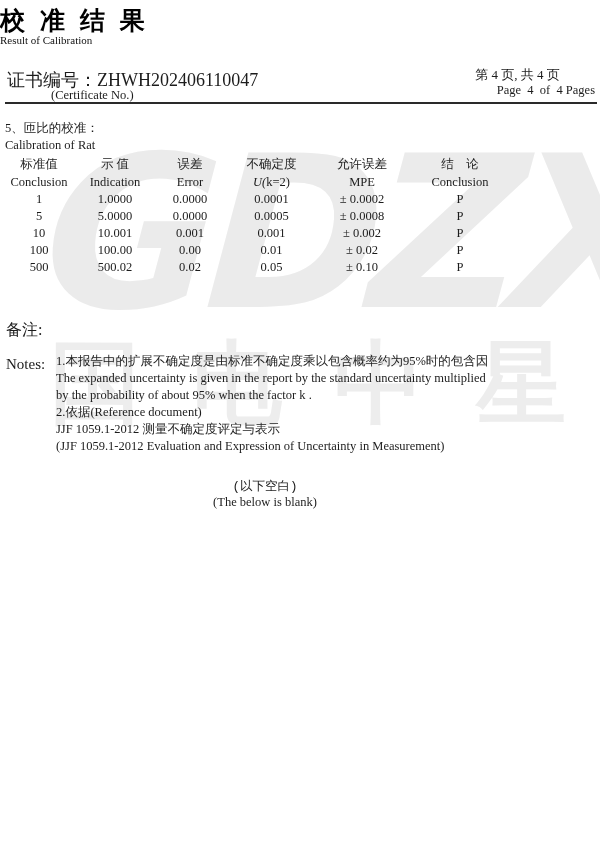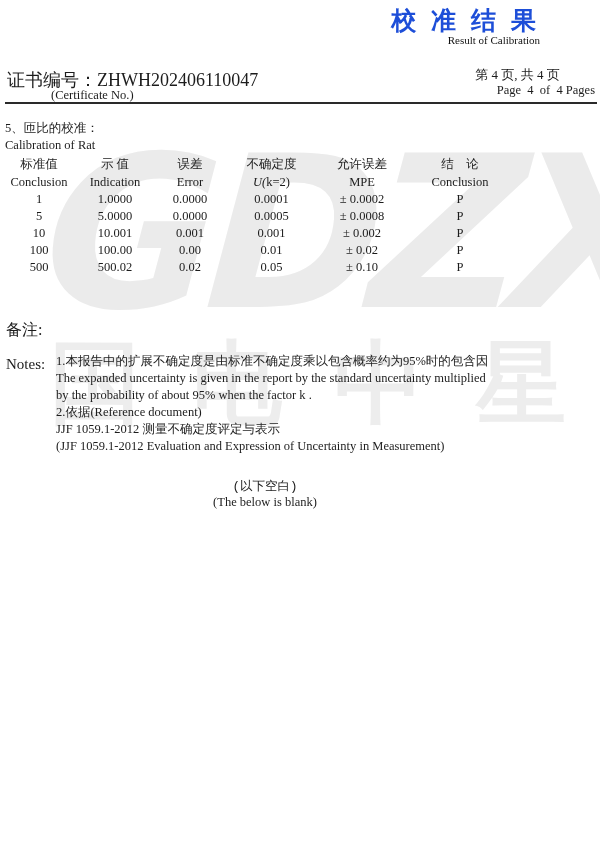--- a/index.html
+++ b/index.html
@@ -28,28 +28,28 @@
     font-weight:bold;
     font-size:90px; line-height:1; letter-spacing:52px;
     color:#ededed; white-space:nowrap;
     user-select:none;
   }
   .content { position:absolute; left:0; top:0; width:600px; height:845px; z-index:1; }
 
   
   .doc-title {
     position:absolute; top:4px; left:0; width:540px;
-    text-align:right;
+    text-align:left;
     font-family:"Liberation Sans","DejaVu Sans",sans-serif;
     font-weight:bold; font-size:25px; letter-spacing:4px;
-    color:#1d4ed8; white-space:pre;
+    color:#000000; white-space:pre;
   }
   .doc-subtitle {
     position:absolute; top:34px; left:0; width:540px;
-    text-align:right; font-size:11px; color:#111;
+    text-align:left; font-size:11px; color:#111;
   }
   .cert-no   { position:absolute; top:68px;  left:7px; font-size:18px; white-space:pre; }
   .cert-no-en{ position:absolute; top:88px;  left:7px; font-size:12.5px;margin-left:44px; }
   .page-cn   { position:absolute; top:66px;  left:440px; width:155px; text-align:center; font-size:13px; white-space:pre; }
   .page-en   { position:absolute; top:83px;  left:440px; width:155px; text-align:right; font-size:12.5px; white-space:pre; }
   .rule {
     position:absolute; top:102px; left:5px; width:592px; height:2px;
     background:#2a2a2a;
   }
 

